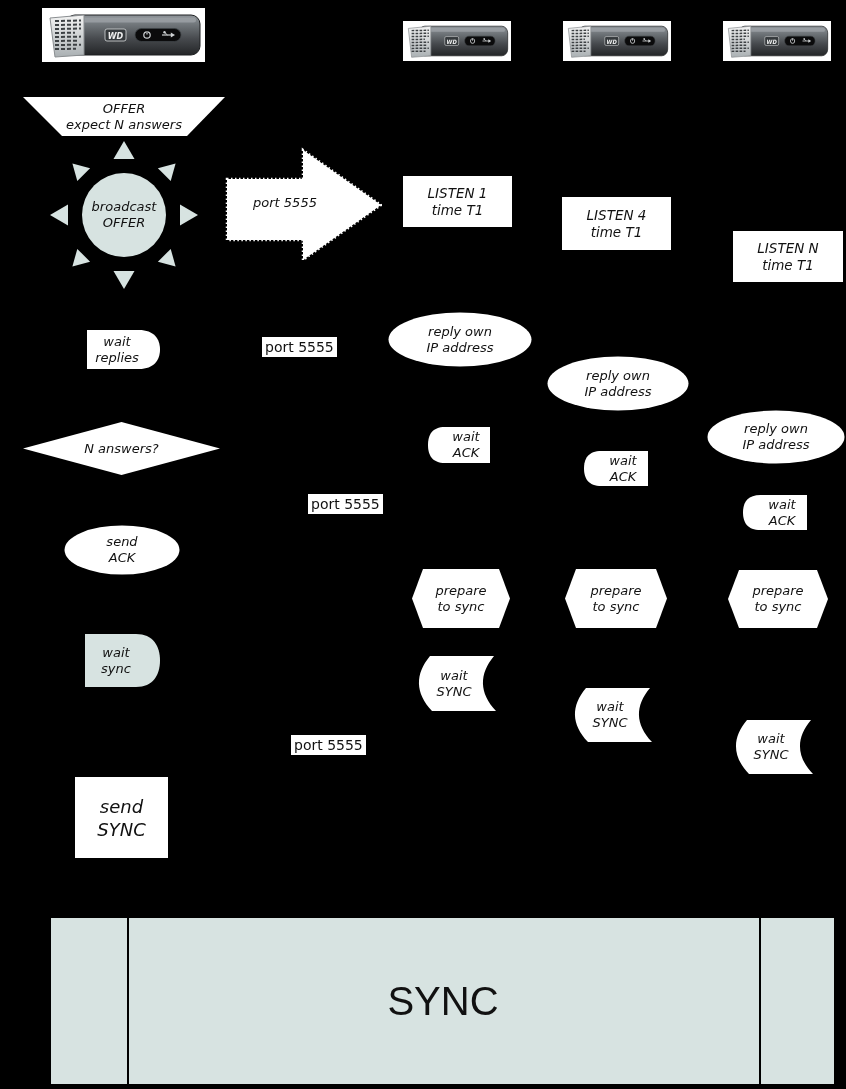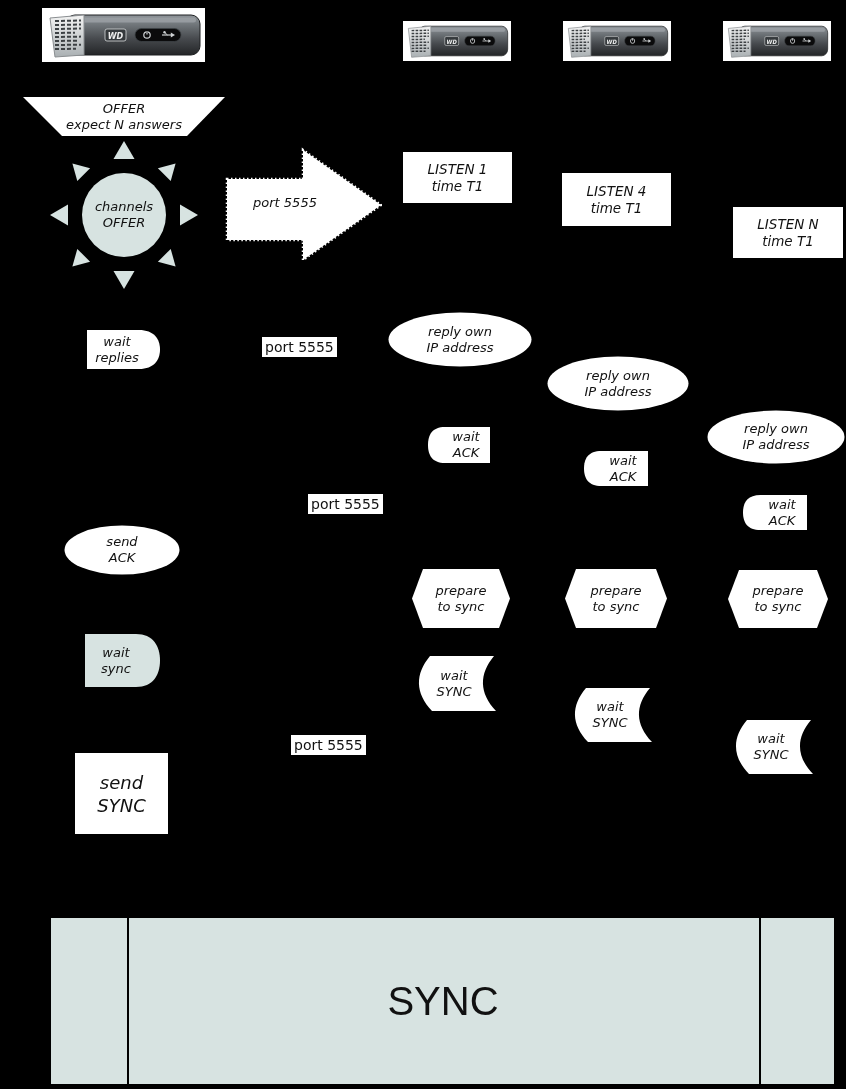--- a/index.html
+++ b/index.html
@@ -7,21 +7,21 @@
          font-family:"DejaVu Sans",sans-serif;color:#111;}
   .node{position:absolute;}
   .node > svg{position:absolute;inset:0;display:block;width:100%;height:100%;}
   .lbl{position:absolute;inset:0;display:flex;flex-direction:column;align-items:center;
        justify-content:center;text-align:center;font-size:13px;line-height:16px;color:#111;z-index:2;}
   .lbl span{display:block;white-space:nowrap;font-style:italic;}
   .pad-r{padding-right:13px;}
   .pad-l{padding-left:14px;}
   .portlbl{position:absolute;background:#fff;color:#111;font-size:14px;line-height:18px;
            padding:1px 3px;white-space:nowrap;z-index:3;}
-  .whitebox{position:absolute;background:#fff;}
+  .whitebox{position:absolute;background:#fff;margin-top:24px;}
   .send-sync .lbl{font-size:18px;line-height:23px;}
   .listenbox .lbl{font-size:13.5px;line-height:17px;}
   .bar{position:absolute;left:49px;top:916px;width:787px;height:170px;background:#d7e3e1;
        border:2px solid #000;box-sizing:border-box;}
   .bar-divider{position:absolute;top:0;bottom:0;width:2px;background:#000;}
   .bar-label{position:absolute;top:0;bottom:0;left:76px;width:632px;display:flex;
              align-items:center;justify-content:center;
              font-family:"Liberation Sans",sans-serif;font-size:40px;color:#111;}
   .defs-holder{position:absolute;width:0;height:0;overflow:hidden;}
 </style>
@@ -95,21 +95,21 @@
         <polygon points="80,154 69.5,136 90.5,136"></polygon>
         <polygon points="6,80 24,69.5 24,90.5"></polygon>
         <polygon points="154,80 136,69.5 136,90.5"></polygon>
         <polygon points="131.6,28.4 113.9,33.3 126.7,46.1"></polygon>
         <polygon points="28.4,28.4 46.1,33.3 33.3,46.1"></polygon>
         <polygon points="131.6,131.6 113.9,126.7 126.7,113.9"></polygon>
         <polygon points="28.4,131.6 46.1,126.7 33.3,113.9"></polygon>
       </g>
     </svg>
     <div class="lbl">
-      <span>channels</span>
+      <span>broadcast</span>
       <span>OFFER</span>
     </div>
   </div>
 
   <div class="node" style="left:222px;top:145px;width:160px;height:115px;">
     <svg viewBox="0 0 160 115">
       <polygon points="5,34 81,34 81,5 159,60 81,115 81,95 5,95" fill="#ffffff" stroke="#ffffff" stroke-width="2.5" stroke-dasharray="1.5 2.5"></polygon>
     </svg>
     <div class="lbl" style="padding-right:34px;">
       <span>port 5555</span>
@@ -121,20 +121,28 @@
       <path d="M0,0 L52,0 C67,0 73,9 73,19.5 C73,30 67,39 52,39 L0,39 Z" fill="#ffffff"></path>
     </svg>
     <div class="lbl pad-r">
       <span>wait</span>
       <span>replies</span>
     </div>
   </div>
 
   <div class="portlbl" style="left:262px;top:337px;">port 5555</div>
 
+  <div class="node" style="left:23px;top:422px;width:197px;height:53px;">
+    <svg viewBox="0 0 197 53" preserveAspectRatio="none">
+      <polygon points="0,26.5 98.5,0 197,26.5 98.5,53" fill="#ffffff"></polygon>
+    </svg>
+    <div class="lbl">
+      <span>N answers?</span>
+    </div>
+  </div>
 
   <div class="portlbl" style="left:308px;top:494px;">port 5555</div>
 
   <div class="node" style="left:64px;top:525px;width:116px;height:50px;">
     <svg viewBox="0 0 116 50" preserveAspectRatio="none">
       <ellipse cx="58" cy="25" rx="57.5" ry="24.5" fill="#ffffff"></ellipse>
     </svg>
     <div class="lbl">
       <span>send</span>
       <span>ACK</span>

